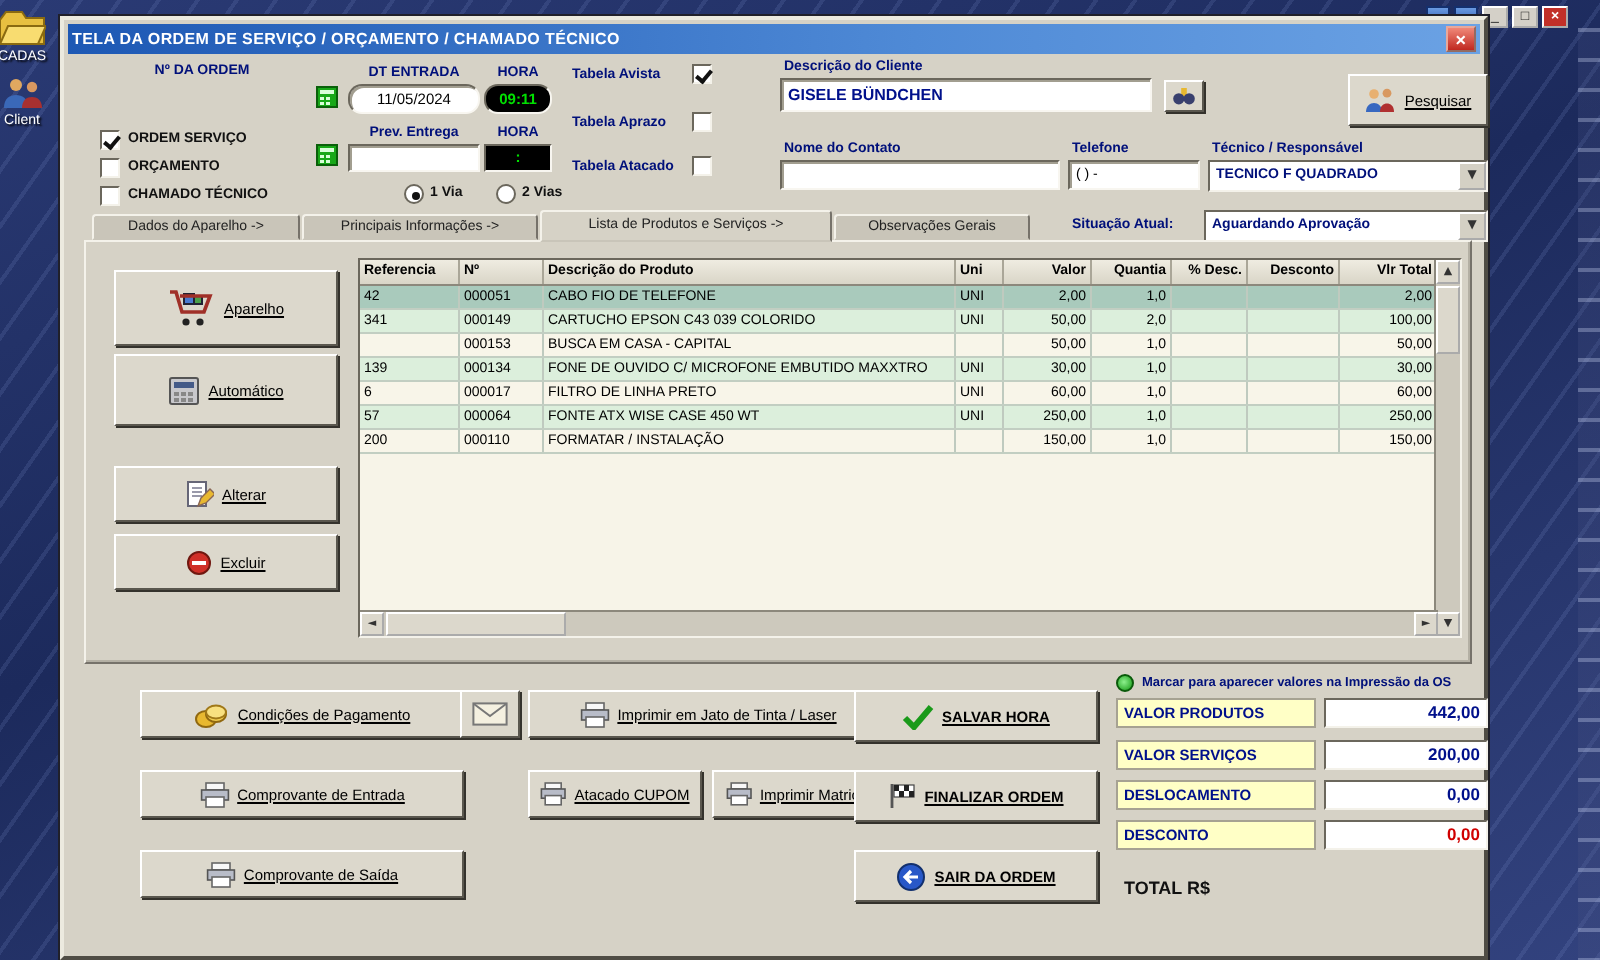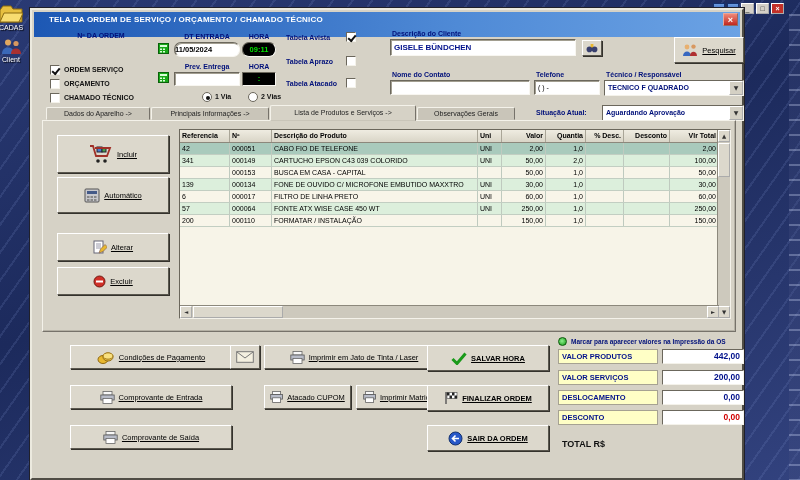--- a/index.html
+++ b/index.html
@@ -14,23 +14,23 @@
   .desk-icon { position:absolute; width:34px; text-align:center; color:#fff; font-size:7px; text-shadow:1px 1px 1px #000; }
   .mdi-controls { position:absolute; right:16px; top:3px; display:flex; gap:2px; }
   .mdi-btn { width:13px; height:11px; font-size:7px; line-height:10px; text-align:center;
       background:#d4d0c8; border:1px outset #fff; color:#222; }
   .mdi-btn.close { background:#c23028; color:#fff; font-weight:bold; }
   .app-sq { width:12px; height:11px; background:linear-gradient(#6a9ae0,#2a56b0); border:1px solid #14306e; }
 
   
   #win { position:absolute; left:30px; top:8px; width:714px; height:472px;
       background:#d6d2c6; border:2px solid; border-color:#eceadf #504d45 #504d45 #eceadf; box-shadow:0 0 0 1px #20202a; }
-  .titlebar { position:absolute; left:2px; top:2px; right:2px; height:25px;
+  .titlebar { position:absolute; left:2px; top:2px; right:2px; height:15px;
       background:linear-gradient(90deg,#1d58b4,#4f8ad6 60%,#6ba2e4); color:#fff; font-size:8px; font-weight:bold;
-      line-height:15px; padding-left:15px; letter-spacing:.2px; }
+      line-height:15px; padding-left:2px; letter-spacing:.2px; }
   .close-btn { position:absolute; right:2px; top:1px; width:15px; height:13px; text-align:center; line-height:12px;
       background:linear-gradient(#f08878,#c02820); border:1px outset #e8a89a; color:#fff; font-weight:bold; font-size:9px; }
   .client { position:absolute; left:2px; top:17px; right:2px; bottom:2px; }
 
   .lbl { position:absolute; font-size:7px; font-weight:bold; color:#00107a; white-space:nowrap; }
   .lbl.center { text-align:center; }
   .lbl.black { color:#111; }
   .sunken { position:absolute; background:#fff; border:1px solid; border-color:#6b675c #f8f6f0 #f8f6f0 #6b675c; box-shadow:inset 1px 1px 0 #a29e90; }
   .timebox { position:absolute; background:#000; border:1px solid; border-color:#6b675c #f8f6f0 #f8f6f0 #6b675c;
       color:#00e000; font-weight:bold; font-size:7.5px; text-align:center; }
@@ -143,21 +143,21 @@
       <span class="ico" style="position:absolute; left:124px; top:16px;">
         <svg width="11" height="11">
             <rect x="0.5" y="0.5" width="10" height="10" fill="#18a818" stroke="#0a600a"></rect>
             <rect x="2" y="2" width="7" height="2" fill="#d8ffd8"></rect>
             <rect x="2" y="5.5" width="2" height="1.5" fill="#d8ffd8"></rect>
             <rect x="5" y="5.5" width="2" height="1.5" fill="#d8ffd8"></rect>
             <rect x="2" y="8" width="2" height="1.5" fill="#d8ffd8"></rect>
             <rect x="5" y="8" width="2" height="1.5" fill="#d8ffd8"></rect>
           </svg>
       </span>
-      <div class="sunken" style="left:140px; top:15px; width:66px; height:15px; font-size:7.5px; font-weight:bold; text-align:left; line-height:13px;border-radius:7px;">11/05/2024</div>
+      <div class="sunken" style="left:140px; top:15px; width:66px; height:15px; font-size:7.5px; font-weight:normal; text-align:center; line-height:13px;border-radius:7px;">11/05/2024</div>
       <div class="timebox" style="left:208px; top:15px; width:34px; height:15px; line-height:13px;border-radius:7px;">09:11</div>
 
       <div class="lbl center" style="left:140px; top:36px; width:66px;">Prev. Entrega</div>
       <div class="lbl center" style="left:208px; top:36px; width:34px;">HORA</div>
       <span class="ico" style="position:absolute; left:124px; top:45px;">
         <svg width="11" height="11">
             <rect x="0.5" y="0.5" width="10" height="10" fill="#18a818" stroke="#0a600a"></rect>
             <rect x="2" y="2" width="7" height="2" fill="#d8ffd8"></rect>
             <rect x="2" y="5.5" width="2" height="1.5" fill="#d8ffd8"></rect>
             <rect x="5" y="5.5" width="2" height="1.5" fill="#d8ffd8"></rect>
@@ -228,21 +228,21 @@
         <div class="btn" style="left:14px; top:14px; width:112px; height:38px;">
           <span class="ico">
             <svg width="24" height="20">
                 <rect x="8" y="3" width="5" height="5" fill="#4a7ad0" stroke="#223"></rect>
                 <rect x="13" y="4" width="4" height="4" fill="#4aa04a" stroke="#223"></rect>
                 <path d="M1 2h3l3 10h11l3-8H6" fill="none" stroke="#a03028" stroke-width="1.8"></path>
                 <circle cx="9" cy="17" r="1.8" fill="#222"></circle>
                 <circle cx="16" cy="17" r="1.8" fill="#222"></circle>
               </svg>
           </span>
-          <span class="cap">Incluir</span>
+          <span class="cap">Aparelho</span>
         </div>
         <div class="btn" style="left:14px; top:56px; width:112px; height:36px;">
           <span class="ico">
             <svg width="16" height="15">
                 <rect x="1" y="1" width="14" height="13" rx="1" fill="#c8c8cc" stroke="#555"></rect>
                 <rect x="3" y="3" width="10" height="3" fill="#445a88"></rect>
                 <rect x="3" y="8" width="2.5" height="2" fill="#888"></rect>
                 <rect x="6.5" y="8" width="2.5" height="2" fill="#888"></rect>
                 <rect x="10" y="8" width="2.5" height="2" fill="#888"></rect>
                 <rect x="3" y="11" width="2.5" height="2" fill="#888"></rect>

